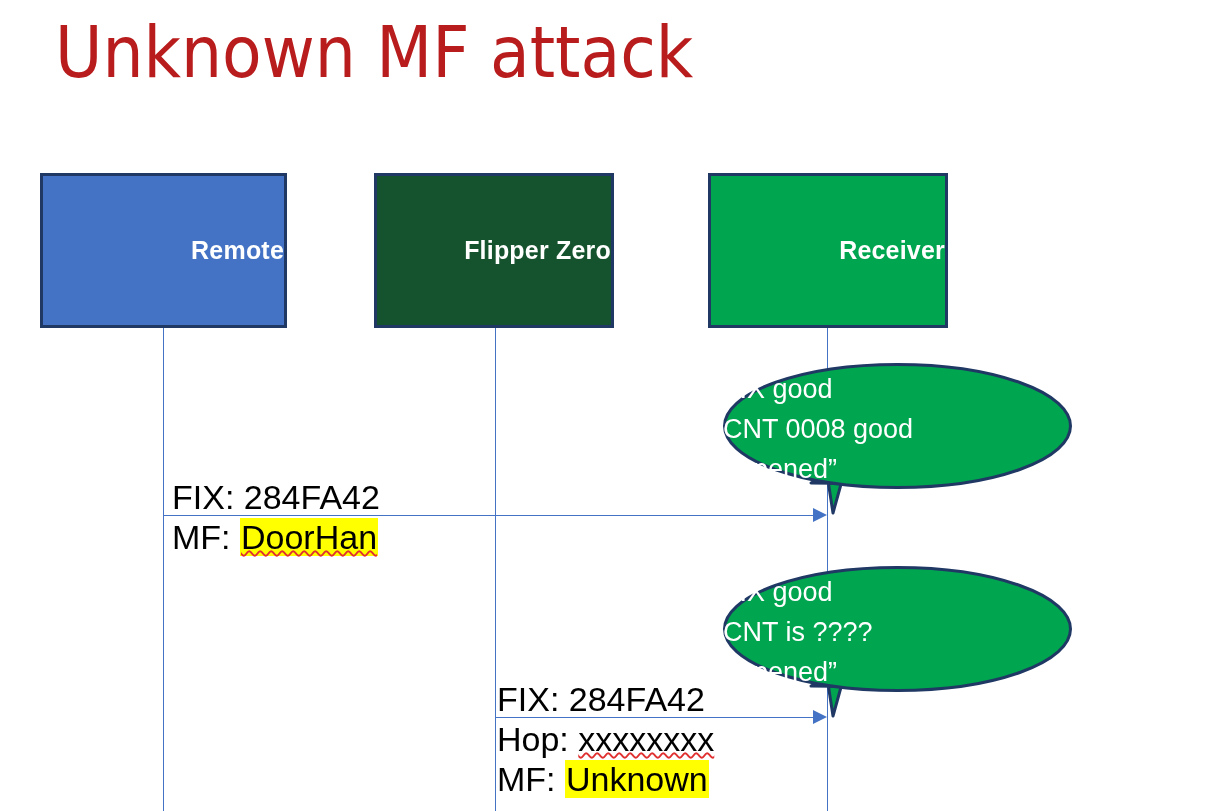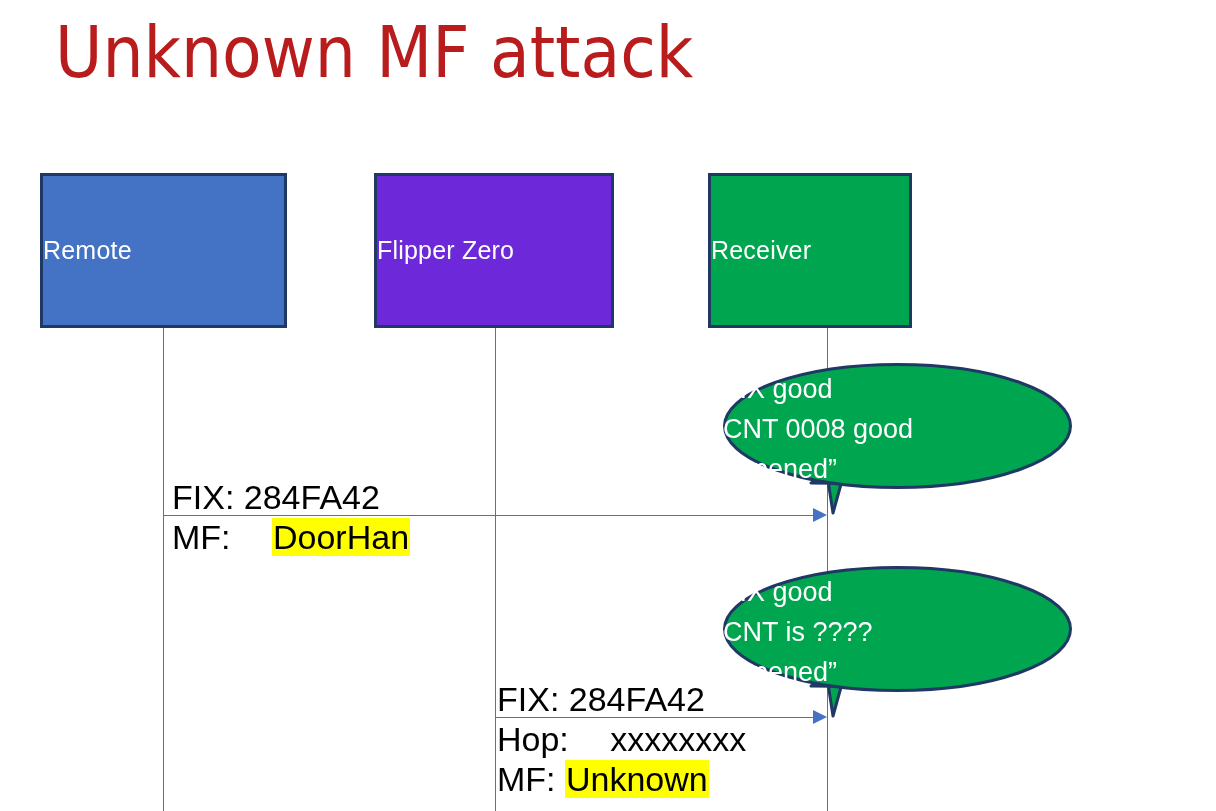--- a/index.html
+++ b/index.html
@@ -41,24 +41,24 @@
     border-left: 1.6px solid #4472C4;
   }
 
   
   .actor-box {
     position: absolute;
     box-sizing: border-box;
     border: 3px solid #1F3864;
     display: flex;
     align-items: center;
-    justify-content: flex-start;
+    justify-content: flex-end;
     color: #ffffff;
     font-size: 25px;
-    font-weight: 400;
+    font-weight: 700;
     letter-spacing: 0.2px;
   }
 
   
   .arrow-line {
     position: absolute;
     height: 0;
     border-top: 1.6px solid #4472C4;
   }
   .arrow-head {
@@ -77,25 +77,25 @@
     line-height: 40px;
     color: #000000;
     white-space: nowrap;
   }
   .msg-line { display: block; height: 40px; }
   .hl {
     background: #FFFF00;
     padding: 0 1px;
   }
   .squiggle {
+    text-decoration: underline;
     text-decoration-color: #E03030;
     text-decoration-style: wavy;
     text-decoration-thickness: 1.5px;
     text-underline-offset: 1px;
-    margin-left: 32px;
   }
 
   
   .callout {
     position: absolute;
   }
   .callout svg { display: block; overflow: visible; }
   .callout-text {
     position: absolute;
     left: 0;
@@ -116,25 +116,25 @@
   <div id="title">Unknown MF attack</div>
 
   <div class="lifeline" style="left:163px; top:328px; height:483px;"></div>
   <div class="lifeline" style="left:495px; top:328px; height:483px;"></div>
   <div class="lifeline" style="left:827px; top:328px; height:483px;"></div>
 
   <div class="actor-box" style="left:40px; top:173px; width:247px; height:155px; background:#4472C4;">
     <span>Remote</span>
   </div>
 
-  <div class="actor-box" style="left:374px; top:173px; width:240px; height:155px; background:#6d28d9;">
+  <div class="actor-box" style="left:374px; top:173px; width:240px; height:155px; background:#14532d;">
     <span>Flipper Zero</span>
   </div>
 
-  <div class="actor-box" style="left:708px; top:173px; width:204px; height:155px; background:#00A550;">
+  <div class="actor-box" style="left:708px; top:173px; width:240px; height:155px; background:#00A550;">
     <span>Receiver</span>
   </div>
 
   <div class="arrow-line" style="left:163px; top:515px; width:650px;"></div>
   <div class="arrow-head" style="left:813px; top:508px;"></div>
 
   <div class="msg-block" style="left:172px; top:477px;">
     <span class="msg-line"><span>FIX: </span><span>284FA42</span></span>
     <span class="msg-line"><span>MF: </span><span class="hl squiggle">DoorHan</span></span>
   </div>

